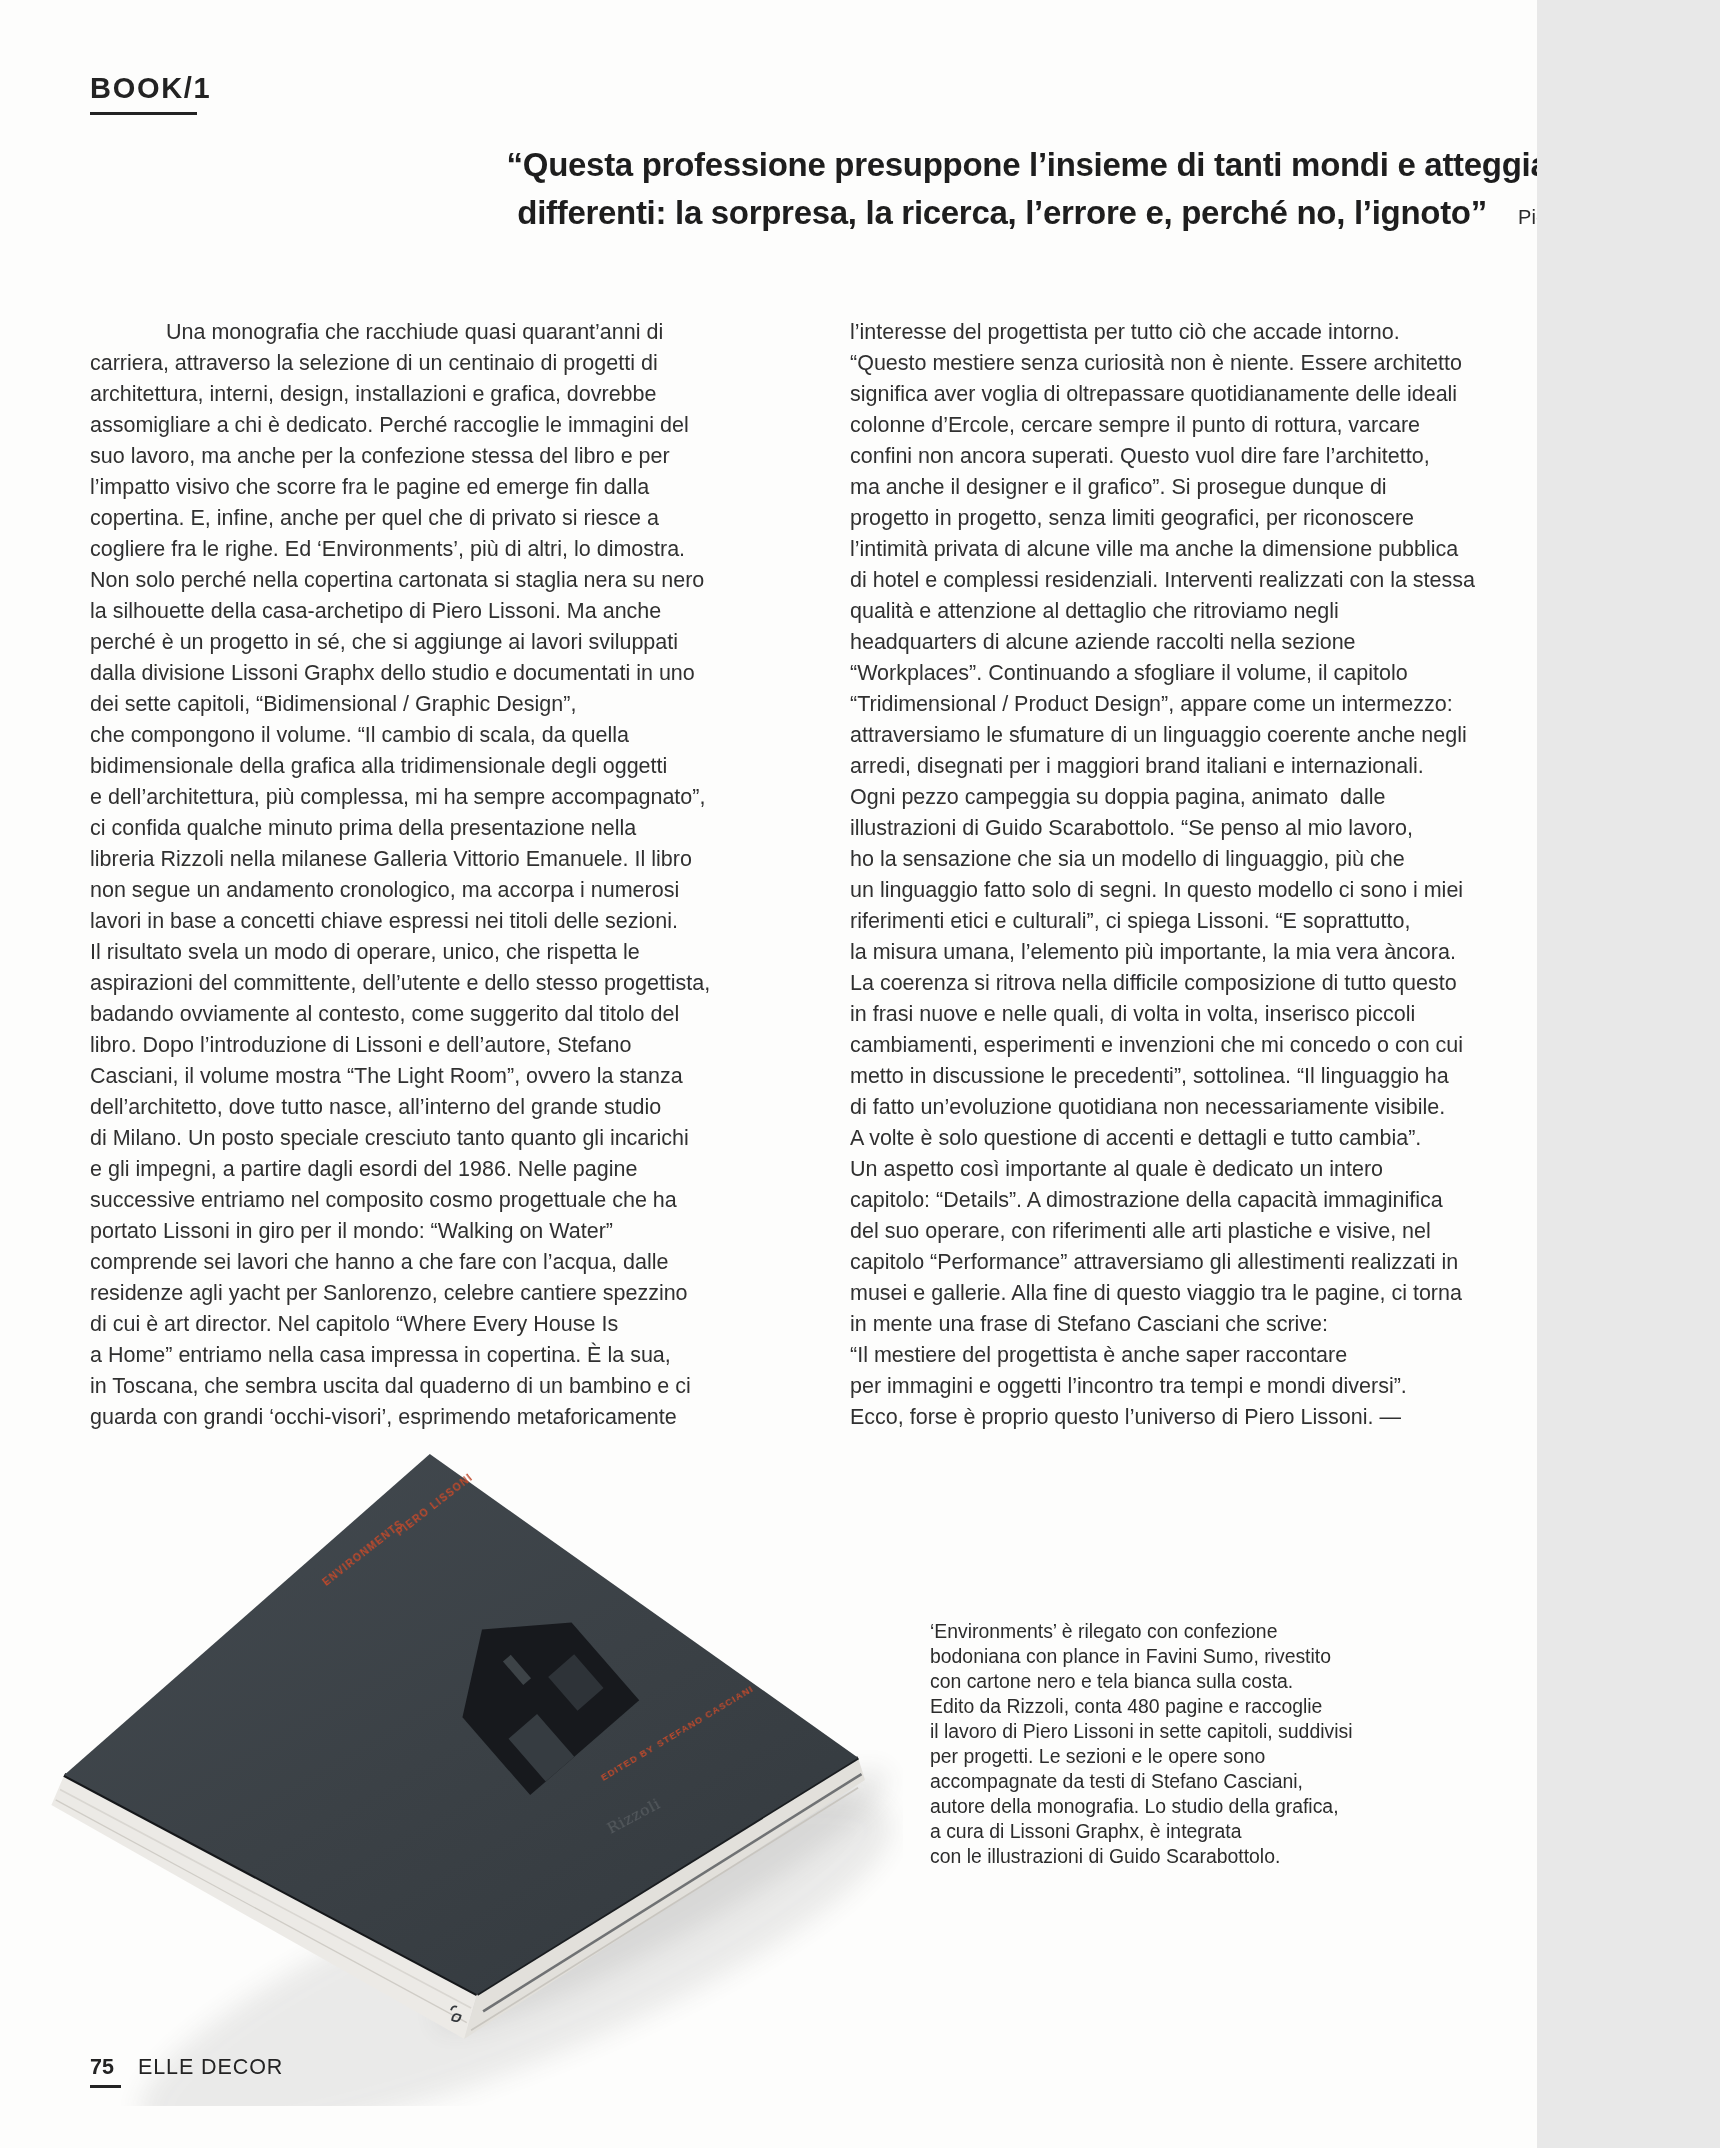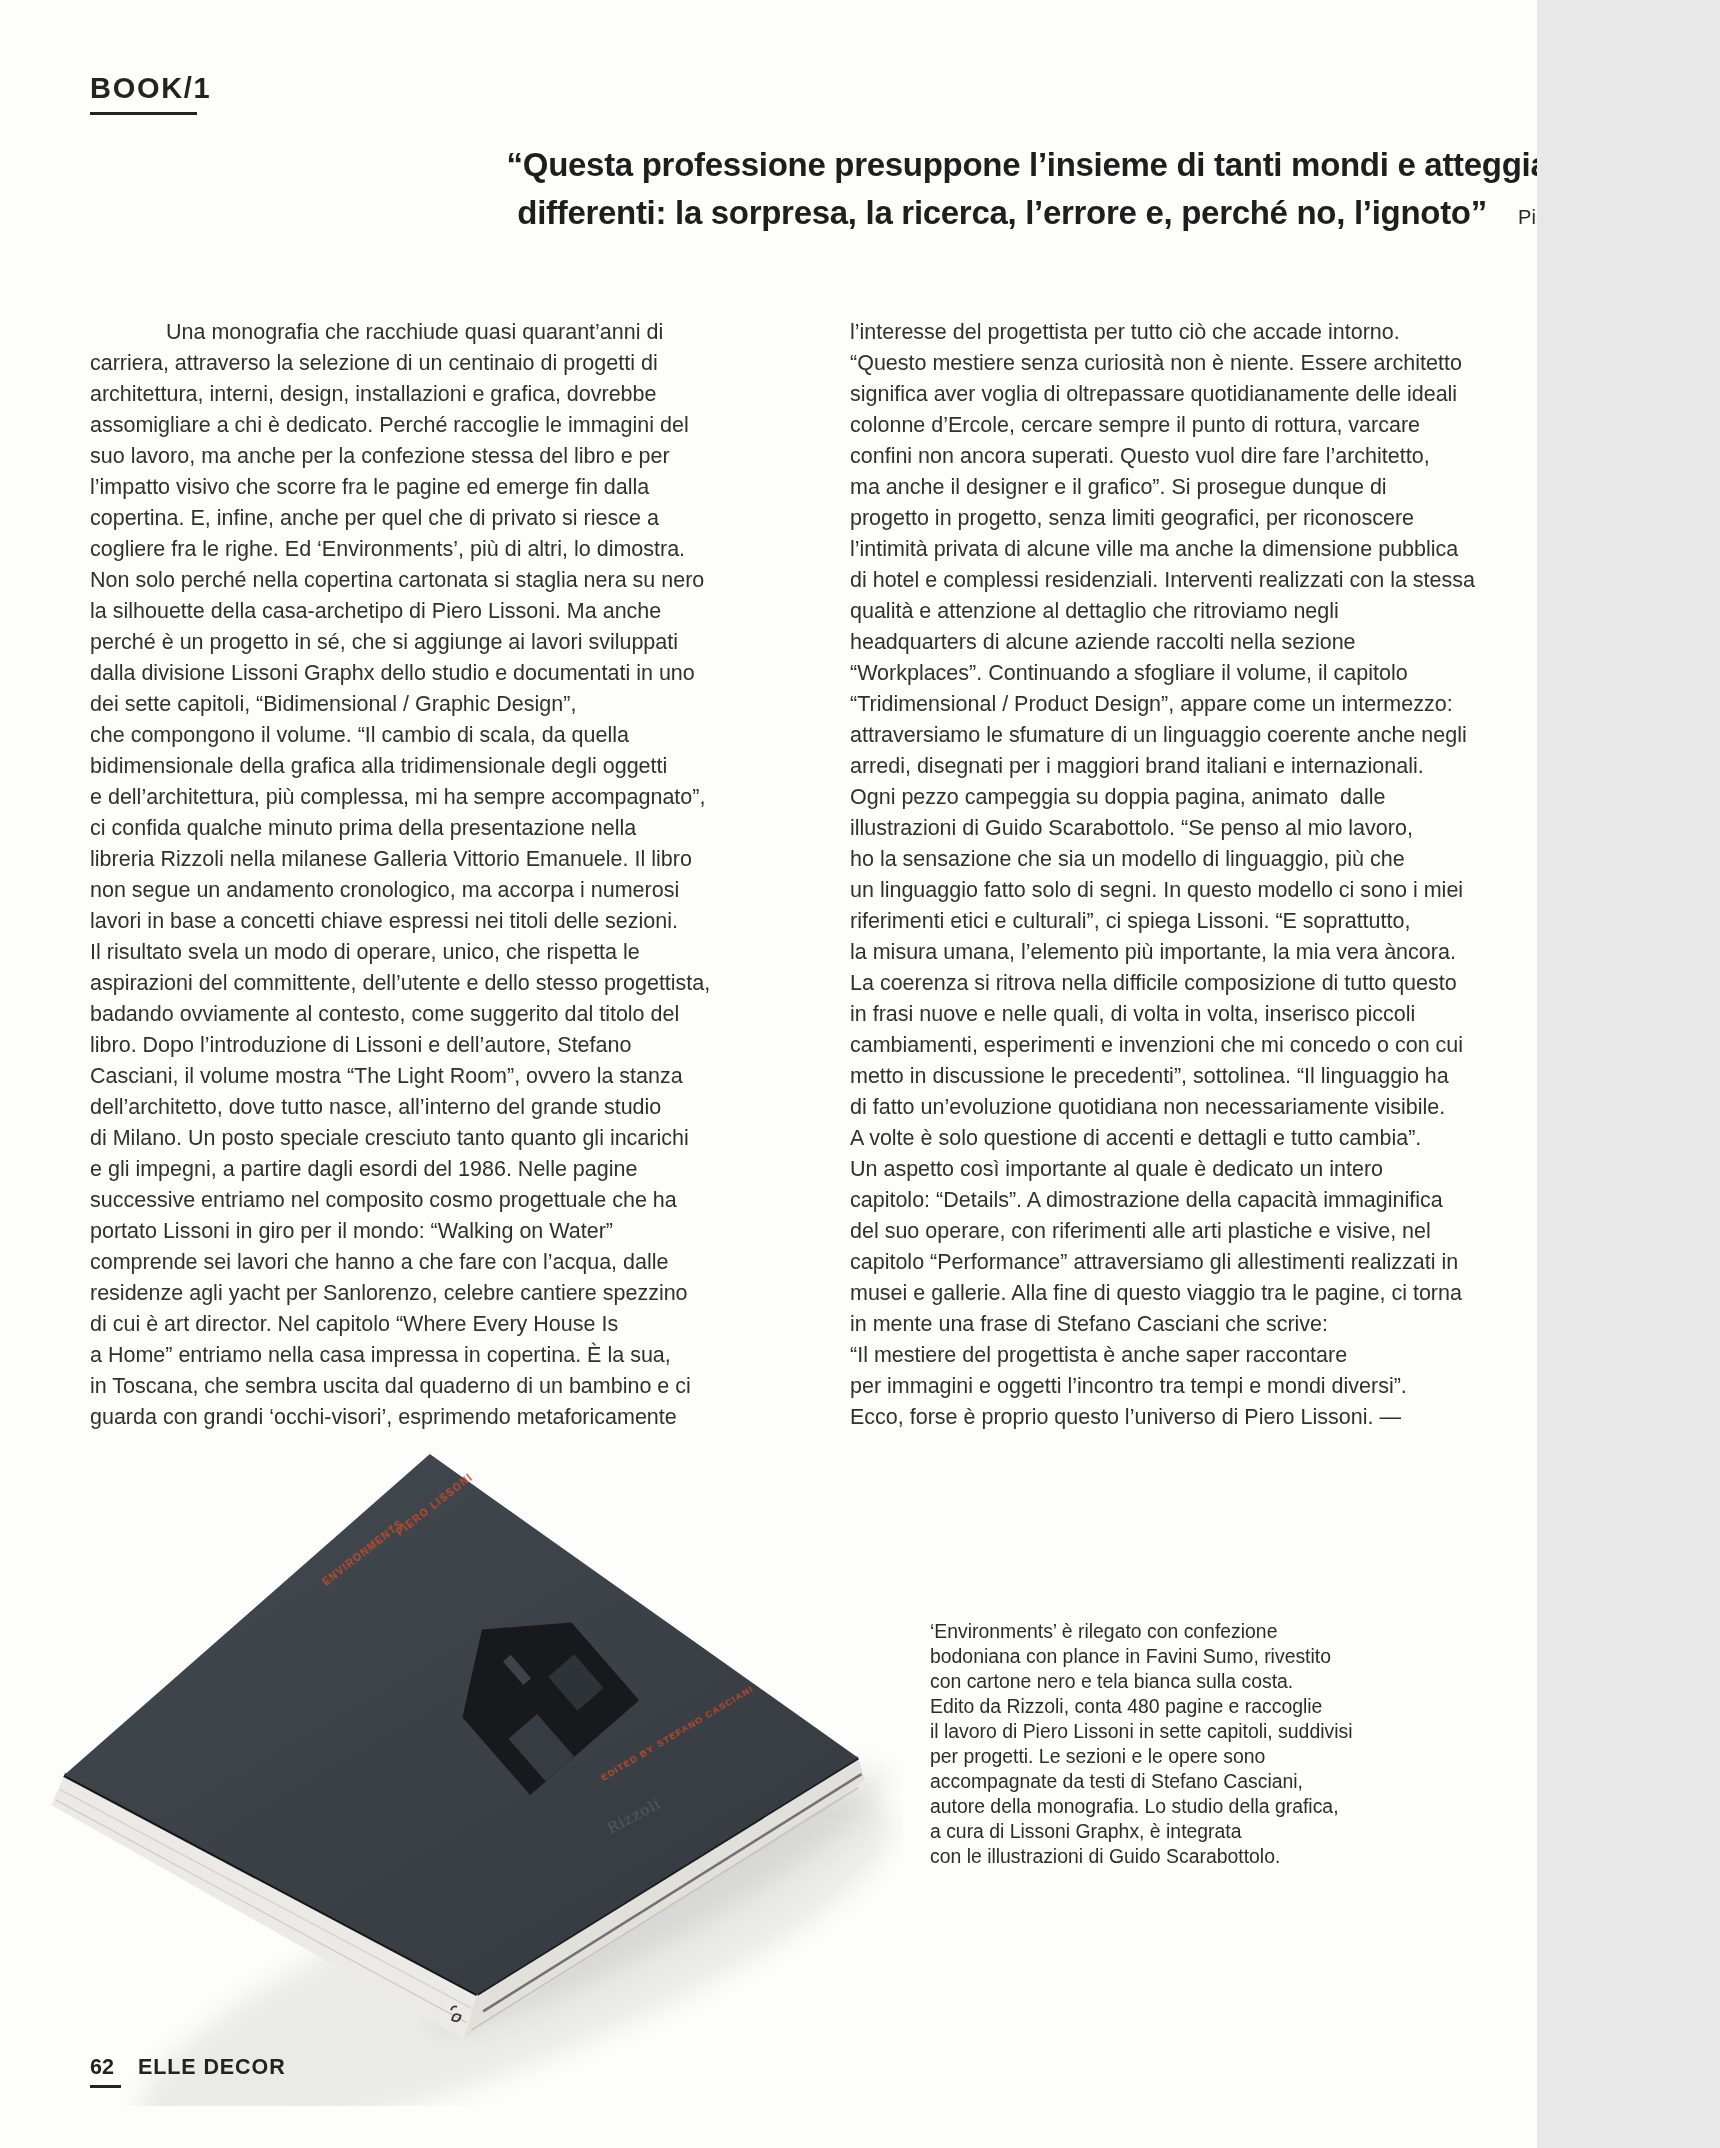--- a/index.html
+++ b/index.html
@@ -40,21 +40,21 @@
   }
   .footer-num {
     position:absolute; left:90px; top:2055px;
     font-size:21.5px; font-weight:bold; color:#232323;
   }
   .footer-num-underline {
     position:absolute; left:90px; top:2085px; width:31px; height:2.6px; background:#232323;
   }
   .footer-mag {
     position:absolute; left:138px; top:2055px;
-    font-size:21.5px; font-weight:bold; letter-spacing:0.9px; color:#232323;
+    font-size:21.5px; font-weight:normal; letter-spacing:0.9px; color:#232323;
   }
   .book-figure { position:absolute; left:34px; top:1418px; width:869px; height:688px; }
   .book-figure svg { display:block; width:100%; height:100%; }
   .cover-text   { font-family:"Liberation Sans", sans-serif; font-weight:bold; fill:#c04a2c; }
   .spine-text   { font-family:"Liberation Sans", sans-serif; fill:#55534f; }
   .publisher-text { font-family:"DejaVu Serif", serif; fill:#62676b; }
 </style>
 </head>
 <body>
 
@@ -203,18 +203,18 @@
 Edito da Rizzoli, conta 480 pagine e raccoglie
 il lavoro di Piero Lissoni in sette capitoli, suddivisi
 per progetti. Le sezioni e le opere sono
 accompagnate da testi di Stefano Casciani,
 autore della monografia. Lo studio della grafica,
 a cura di Lissoni Graphx, è integrata
 con le illustrazioni di Guido Scarabottolo.</div>
 
   <div class="photo-credit">Foto Lea Anouchinsky e Alberto Macchi</div>
 
-  <div class="footer-num">62</div>
+  <div class="footer-num">75</div>
   <div class="footer-num-underline"></div>
   <div class="footer-mag">ELLE DECOR</div>
 
 </div>
 
 
 </body></html>

